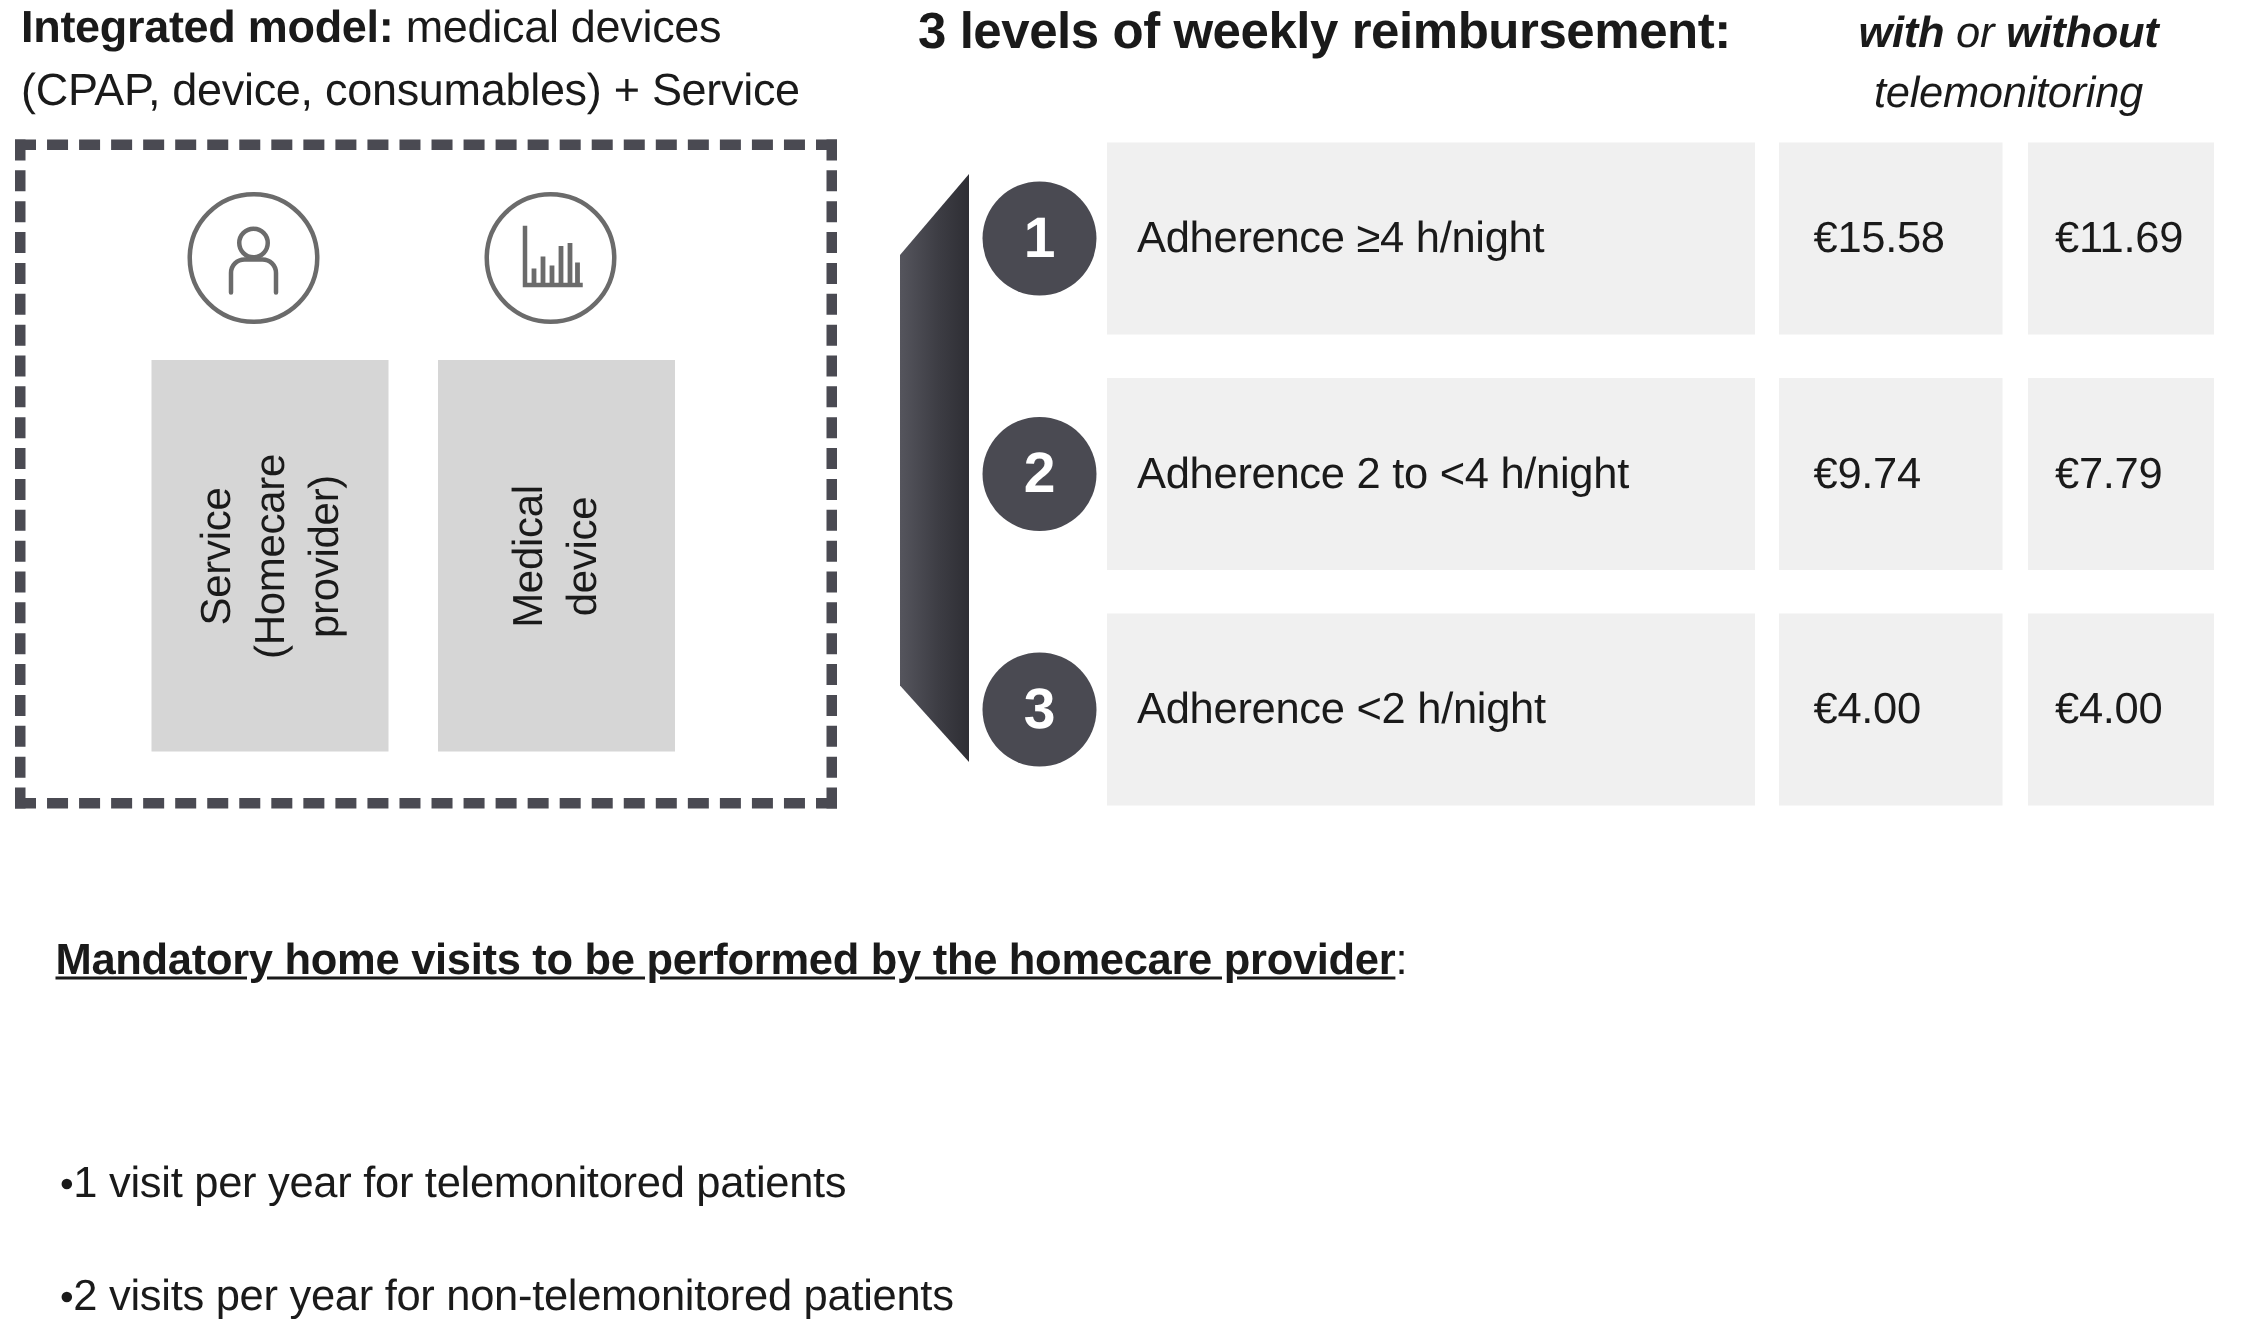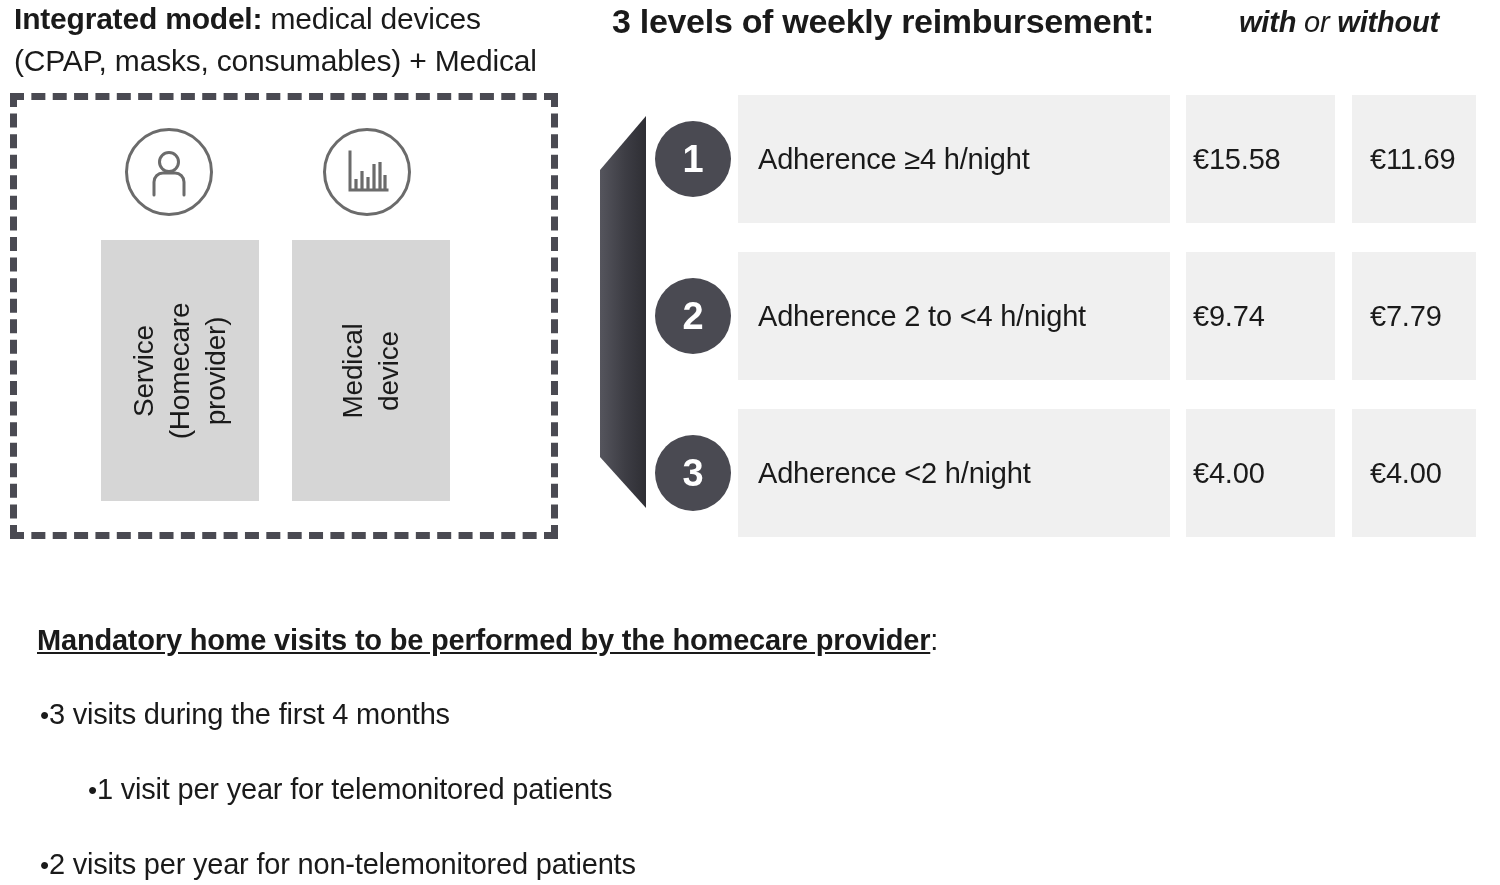--- a/index.html
+++ b/index.html
@@ -79,53 +79,54 @@
     color: #ffffff; font-size: 38px; font-weight: bold;
     display: flex; align-items: center; justify-content: center;
     top: 26px;
   }
   .cell {
     position: absolute; background: #f0f0f0;
     display: flex; align-items: center;
     font-size: 29px; letter-spacing: -0.2px; color: #1a1a1a; text-align: right;
   }
   .cell-label { left: 738px; width: 432px; height: 128px; padding-left: 20px; top: 0; }
-  .cell-p1    { left: 1186px; width: 149px; height: 128px; padding-left: 7px; top: 0; }
+  .cell-p1    { left: 1186px; width: 149px; height: 128px; padding-left: 23px; top: 0; }
   .cell-p2    { left: 1352px; width: 124px; height: 128px; padding-left: 18px; top: 0; }
 
   
   .bottom-head {
     position: absolute; left: 37px; top: 624px;
     font-size: 29px; letter-spacing: -0.2px;
   }
   .bottom-head .b { font-weight: bold; text-decoration: underline; }
   .bullet {
     position: absolute; left: 40px;
     font-size: 29px; letter-spacing: -0.2px;
     white-space: nowrap;
   }
   #bullet-1 { top: 698px; }
-  #bullet-2 { top: 773px; margin-left: 48px; }
+  #bullet-2 { top: 773px; }
   #bullet-3 { top: 848px; }
   .bullet .dot { font-size: 26px; }
 </style>
 </head>
 <body>
 
 <div id="root">
 
   <div class="left-title">
     <span class="b">Integrated model:</span><span> medical devices</span><br>
-    <span>(CPAP, masks, consumables) + Medical</span>
+    <span>(CPAP, device, consumables) + Service</span>
   </div>
 
   <div class="levels-title">3 levels of weekly reimbursement:</div>
 
   <div class="wow-title">
     <span class="b">with</span><span> or </span><span class="b">without</span>
+    <span class="wow-line2">telemonitoring</span>
   </div>
 
   <div class="dashed-box"></div>
 
   <div class="icon-circle" id="person-circle">
     <svg width="54" height="54" viewBox="0 0 54 54" aria-hidden="true">
       <circle cx="27" cy="17" r="9.5" fill="none" stroke="#6b6b6b" stroke-width="3"></circle>
       <path d="M12 50 L12 37 a9 9 0 0 1 9 -9 L33 28 a9 9 0 0 1 9 9 L42 50" fill="none" stroke="#6b6b6b" stroke-width="3" stroke-linecap="round"></path>
     </svg>
   </div>
@@ -190,23 +191,20 @@
     <div class="num-badge">3</div>
     <div class="cell cell-label">Adherence &lt;2 h/night</div>
     <div class="cell cell-p1">€4.00</div>
     <div class="cell cell-p2">€4.00</div>
   </div>
 
   <div class="bottom-head">
     <span class="b">Mandatory home visits to be performed by the homecare provider</span><span>:</span>
   </div>
 
-  <div class="bullet" id="bullet-1">
-    <span class="dot">•</span><span>3 visits during the first 4 months</span>
-  </div>
   <div class="bullet" id="bullet-2">
     <span class="dot">•</span><span>1 visit per year for telemonitored patients</span>
   </div>
   <div class="bullet" id="bullet-3">
     <span class="dot">•</span><span>2 visits per year for non-telemonitored patients</span>
   </div>
 
 </div>
 
 </body></html>

